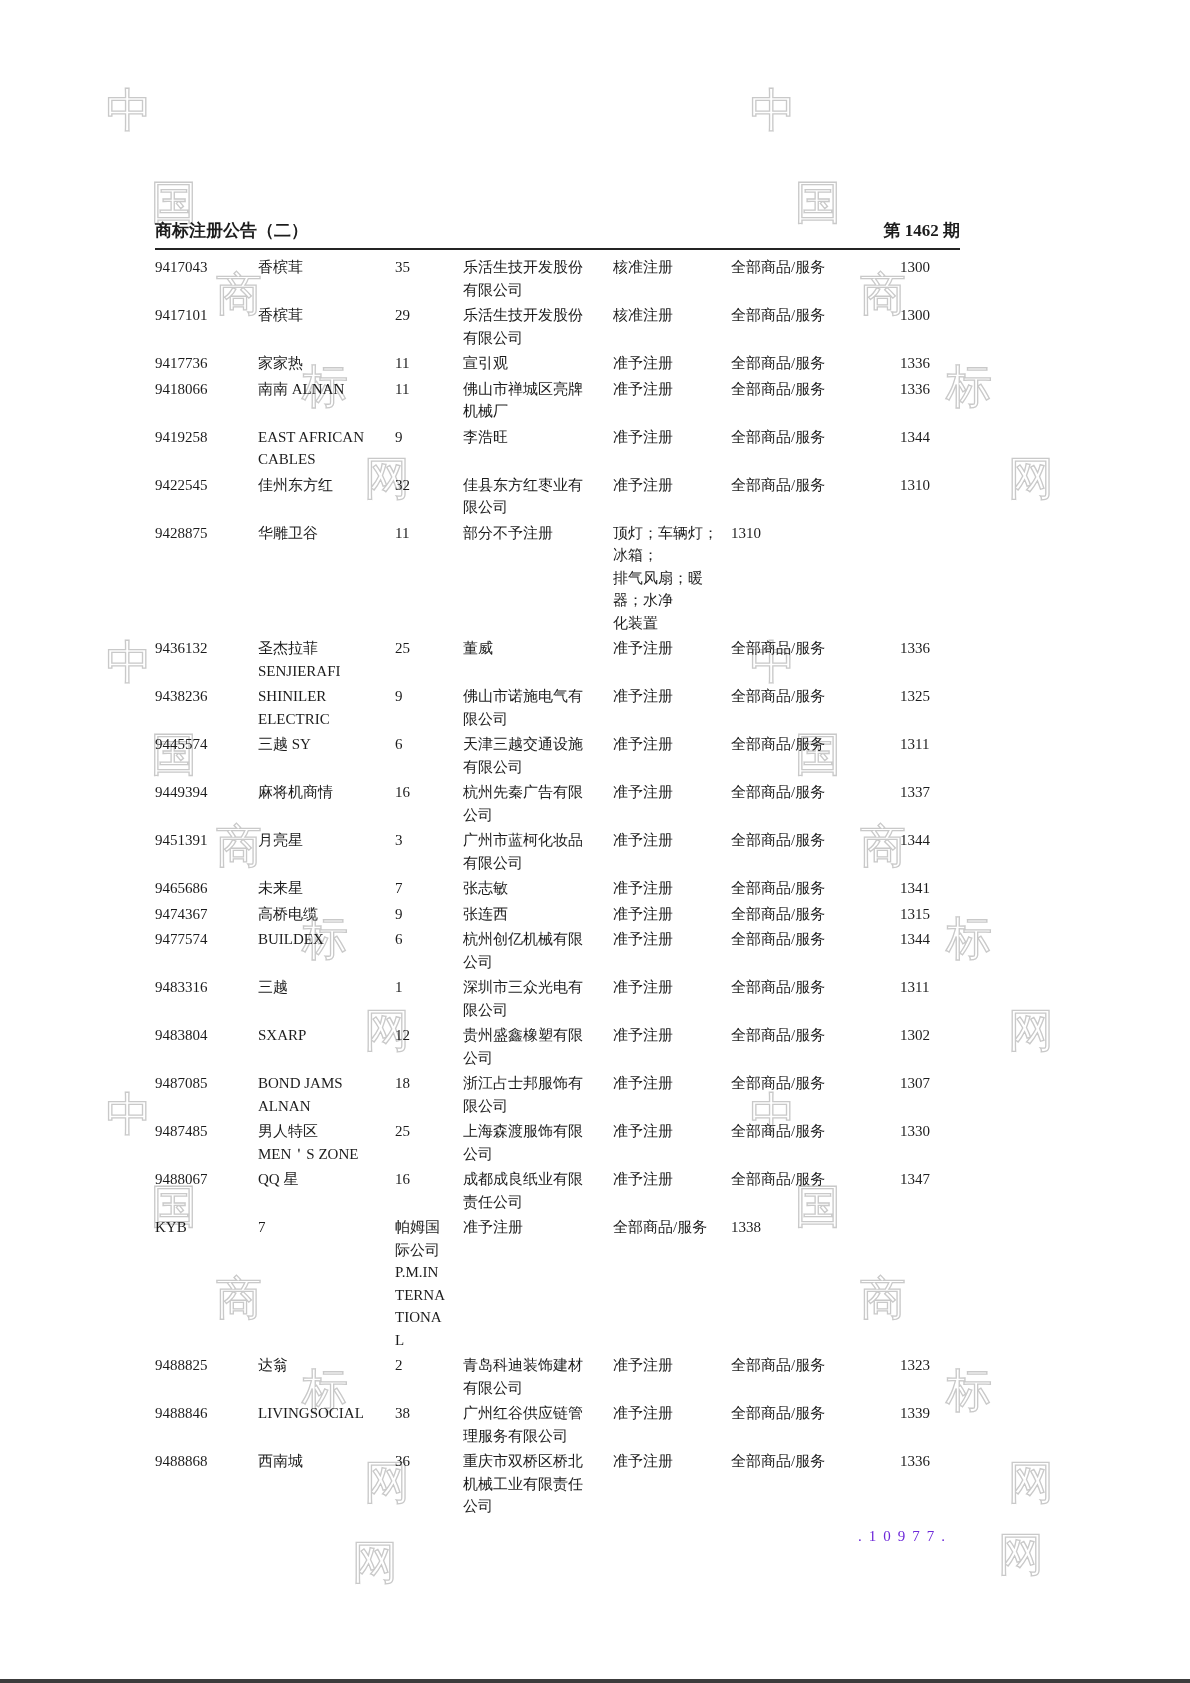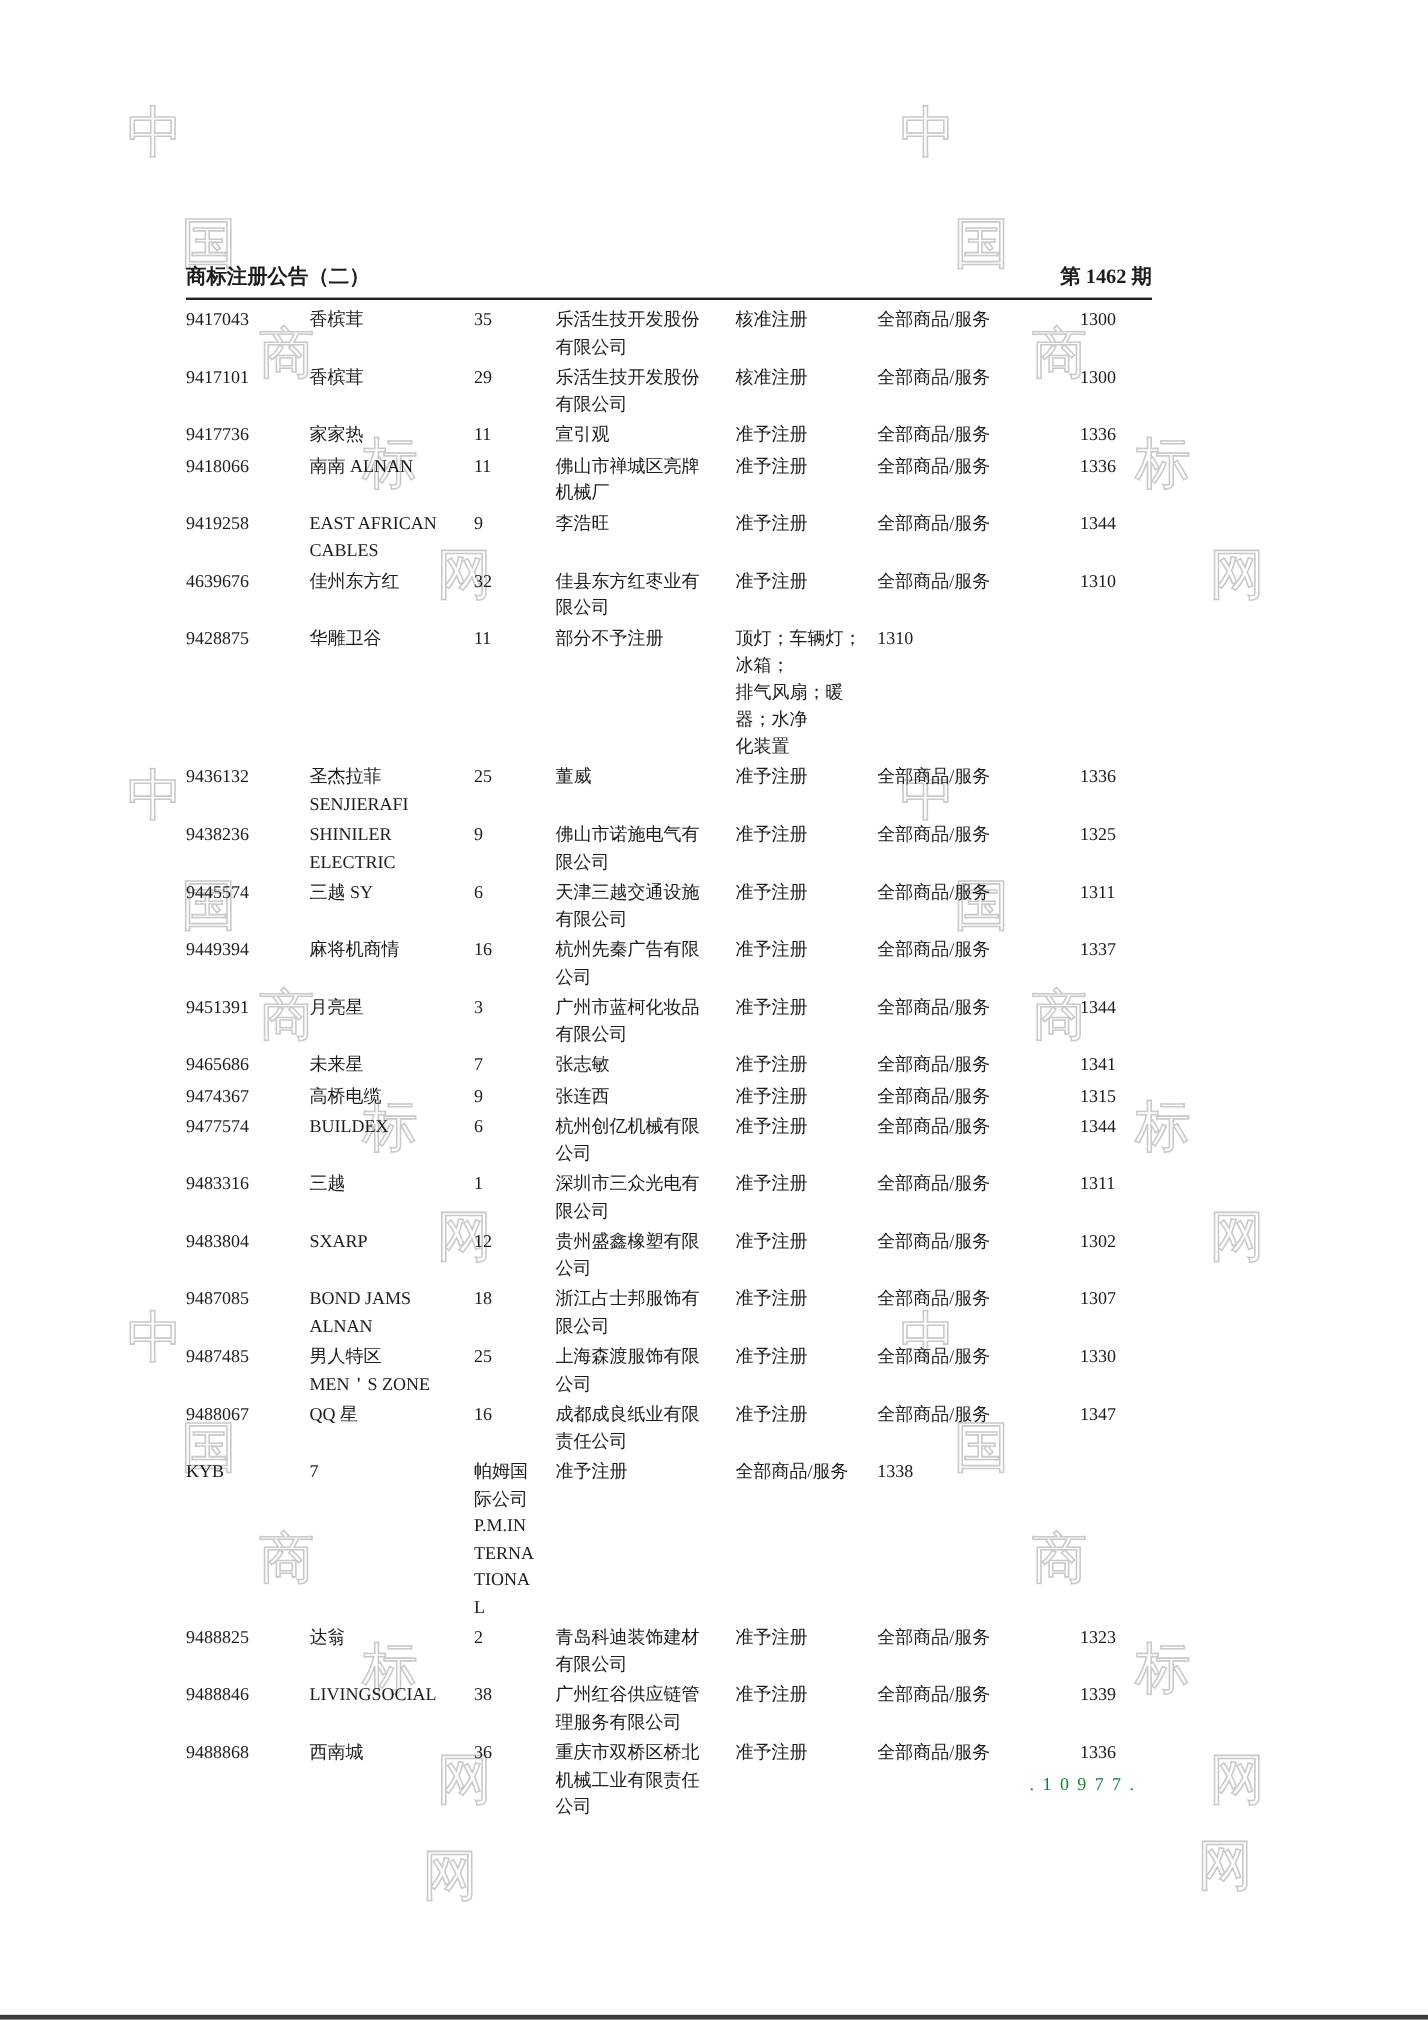--- a/index.html
+++ b/index.html
@@ -24,22 +24,22 @@
   .tbody{margin-top:6px;}
   .trow{display:grid;grid-template-columns:103px 137px 68px 150px 118px 169px 50px;
     font-size:15px;line-height:22.5px;margin-bottom:3px;}
   .cell{white-space:pre-line;word-break:break-word;}
   .c3{padding-right:18px;}           
   .c4{padding-right:14px;}
   .c6{text-align:left;padding-right:12px;}
   .th .l2{text-align:center;}
   .th.c6{text-align:center;padding-right:0;}
   .th.c4 .l1{text-align:left;}
-  .pagenum{position:absolute;top:1480px;right:238px;font-size:15px;
-    letter-spacing:7px;color:#15803d;}
+  .pagenum{position:absolute;top:1528px;right:238px;font-size:15px;
+    letter-spacing:7px;color:#6d28d9;}
   .bottom-edge{position:absolute;left:0;bottom:0;width:100%;height:4px;background:#3c3c3c;}
 </style>
 </head>
 <body>
 
 <div class="page">
 
   <div id="wm-layer">
       <span class="watermark" style="left: 106px; top: 88px;">中</span>
       <span class="watermark" style="left: 151px; top: 180px;">国</span>
@@ -128,21 +128,21 @@
           <div class="cell c0">9419258</div>
           <div class="cell c1">EAST AFRICAN
 CABLES</div>
           <div class="cell c2">9</div>
           <div class="cell c3">李浩旺</div>
           <div class="cell c4">准予注册</div>
           <div class="cell c5">全部商品/服务</div>
           <div class="cell c6">1344</div>
         </div>
         <div class="trow">
-          <div class="cell c0">4639676</div>
+          <div class="cell c0">9422545</div>
           <div class="cell c1">佳州东方红</div>
           <div class="cell c2">32</div>
           <div class="cell c3">佳县东方红枣业有
 限公司</div>
           <div class="cell c4">准予注册</div>
           <div class="cell c5">全部商品/服务</div>
           <div class="cell c6">1310</div>
         </div>
         <div class="trow">
           <div class="cell c0">9428875</div>

